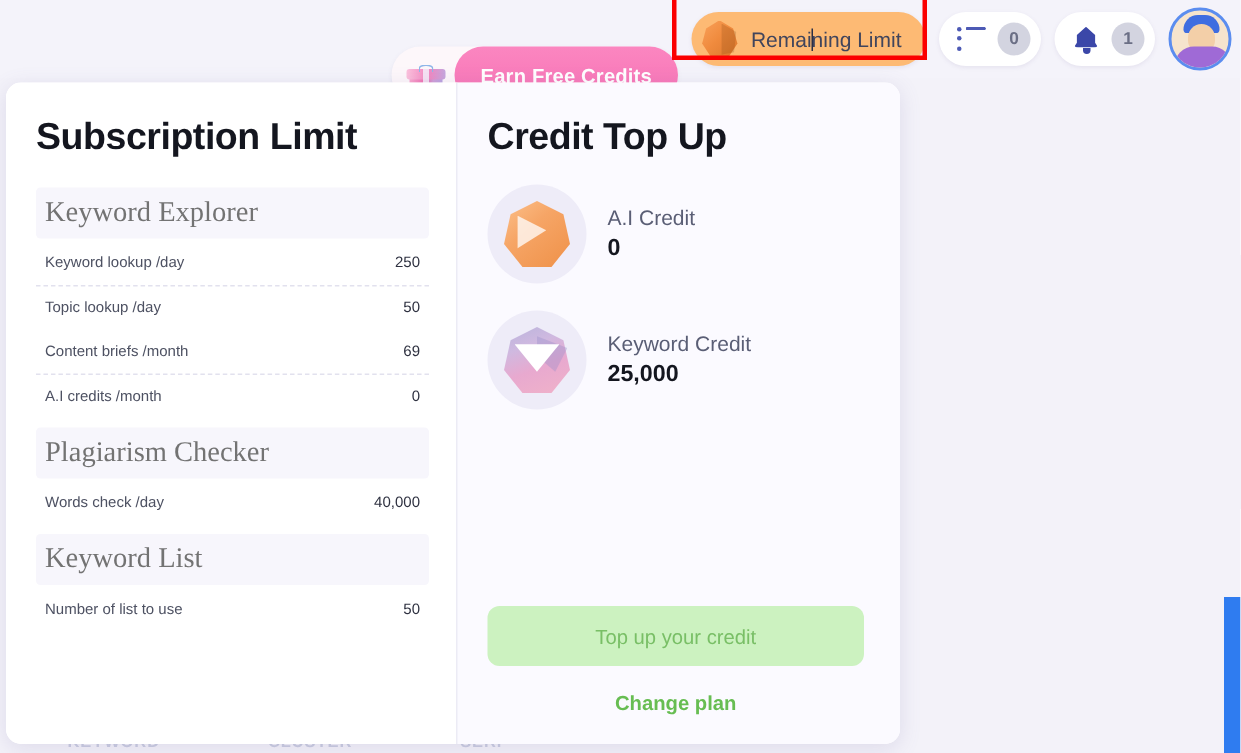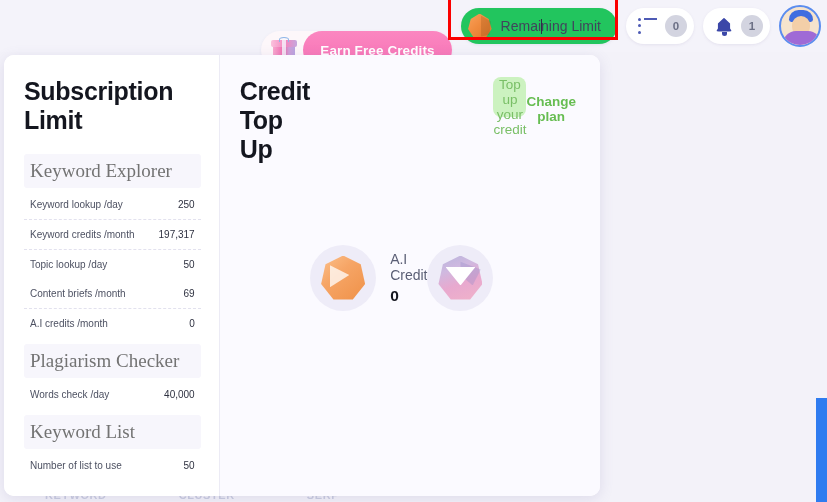--- a/index.html
+++ b/index.html
@@ -22,21 +22,21 @@
     background: #f4f3fa;
     display: flex;
     align-items: center;
     justify-content: flex-end;
     padding-right: 6px;
     gap: 9px;
   }
 
   .earn-group {
     display: flex;
-    align-items: center;
+    align-items: flex-end;
     background: #fdf7fa;
     border-radius: 22px;
     height: 38px;
     padding-left: 6px;
     box-shadow: 0 1px 3px rgba(120,110,160,.10);
     margin-top: 48px;
   }
   .gift-icon {
     width: 26px; height: 26px;
     margin: 0 6px 0 4px;
@@ -92,21 +92,21 @@
     position: absolute;
     left: -13px; top: -15px;
     width: 170px; height: 47px;
     border: 3px solid #fb0000;
     pointer-events: none;
     z-index: 5;
   }
   .limit-btn {
     display: flex;
     align-items: center;
-    background: #22c55e;
+    background: #fdba74;
     border-radius: 20px;
     height: 36px;
     padding: 0 16px 0 7px;
     box-shadow: 0 1px 3px rgba(120,110,160,.12);
     cursor: pointer;
     gap: 9px;
   }
   .gem-orange {
     width: 24px; height: 25px;
     flex: none;
@@ -245,21 +245,21 @@
     width: 300px;
     padding: 22px 18px 0 20px;
     background: #ffffff;
   }
   .right-pane {
     flex: 1;
     background: #fbfaff;
     border-left: 1px solid #ecebf5;
     padding: 22px 24px 0 20px;
     display: flex;
-    flex-direction: row;
+    flex-direction: column;
   }
 
   .card-title {
     font-size: 25px;
     font-weight: bold;
     color: #14161f;
     letter-spacing: -.3px;
     margin-bottom: 19px;
   }
 
@@ -464,24 +464,20 @@
 
 <div class="card">
 
   <div class="left-pane">
     <div class="card-title">Subscription Limit</div>
 
     <div class="sect-head">Keyword Explorer</div>
     <div class="lrow">
       <span>Keyword lookup /day</span>
       <span class="val">250</span>
-    </div>
-    <div class="lrow">
-      <span>Keyword credits /month</span>
-      <span class="val">197,317</span>
     </div>
     <div class="lrow last">
       <span>Topic lookup /day</span>
       <span class="val">50</span>
     </div>
 
     <div class="lrow">
       <span>Content briefs /month</span>
       <span class="val">69</span>
     </div>
@@ -520,20 +516,24 @@
     </div>
 
     <div class="credit-row">
       <span class="credit-badge">
         <span class="gem kw">
           <span class="face-l"></span>
             <span class="face-r"></span>
             <span class="face-t"></span>
         </span>
       </span>
+      <span class="credit-text">
+        <span class="clabel" style="display:block">Keyword Credit</span>
+        <span class="cval">25,000</span>
+      </span>
     </div>
 
     <div class="spacer"></div>
 
     <button class="topup-btn">Top up your credit</button>
     <a class="change-plan">Change plan</a>
   </div>
 </div>
 
 <div class="scrollbar"></div>

